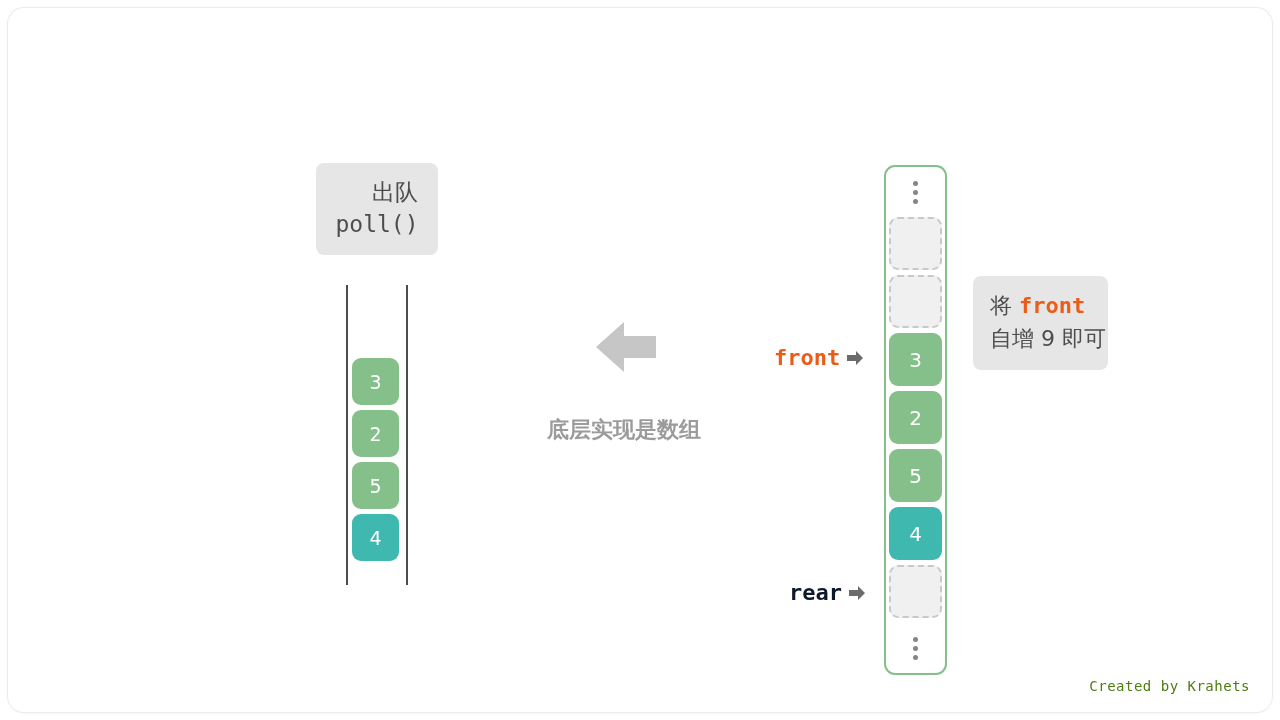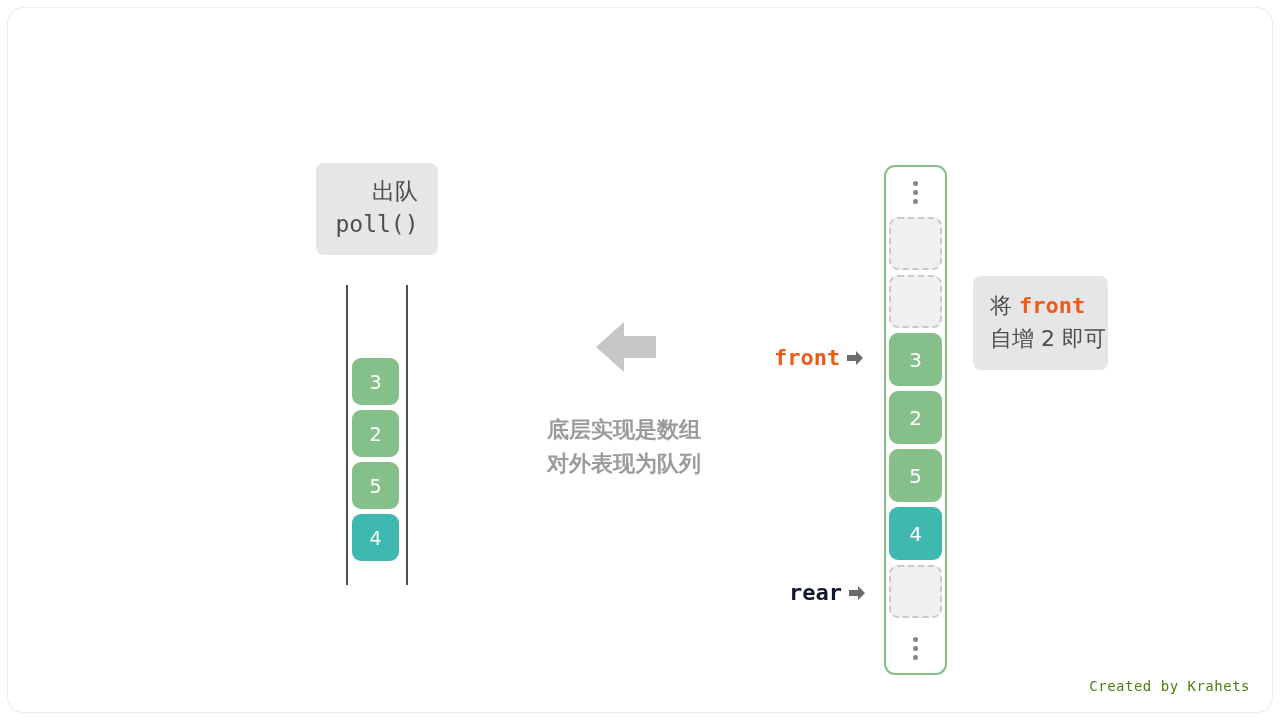--- a/index.html
+++ b/index.html
@@ -34,21 +34,21 @@
     flex-direction: column;
     align-items: center;
     justify-content: center;
   }
   #poll-box {
     left: 316px; top: 163px;
     width: 122px; height: 92px;
     gap: 2px;
   }
   #poll-box .line1 {
-    font-family: Liberation Mono, monospace;
+    font-family: Liberation Serif, serif;
     font-size: 23px;
     color: #4d4d4d;
     line-height: 1.25;
     margin-left: 36px;
   }
   #poll-box .line2 {
     font-family: "DejaVu Sans Mono", monospace;
     font-size: 23px;
     color: #4d4d4d;
     line-height: 1.25;
@@ -221,21 +221,20 @@
     </div>
 
   <div id="flow-arrow">
     <svg width="60" height="54" viewBox="0 0 60 54">
       <polygon points="0,27 28,2 28,16 60,16 60,38 28,38 28,52" fill="#c6c6c6"></polygon>
     </svg>
   </div>
 
   <div id="center-caption">
     <div>底层实现是数组</div>
-    <div>对外表现为队列</div>
   </div>
 
   <div id="array-container">
     <div class="dots">
       <span></span>
         <span></span>
         <span></span>
     </div>
     <div id="array-cells" style="display:flex;flex-direction:column;align-items:center;">
         <div class="acell empty"></div>
@@ -266,18 +265,18 @@
     <span>rear</span>
     <span class="ptr-arrow">
       <svg width="16" height="14" viewBox="0 0 16 14">
         <polygon points="0,4 9,4 9,0 16,7 9,14 9,10 0,10" fill="#6b6b6b"></polygon>
       </svg>
     </span>
   </div>
 
   <div class="label-box" id="front-note-box">
     <div class="nline"><span>将 </span><span class="mono-accent">front</span></div>
-    <div class="nline">自增 2 即可</div>
+    <div class="nline">自增 9 即可</div>
   </div>
 
   <div id="credit">Created by Krahets</div>
 
 </div>
 
 </body></html>

